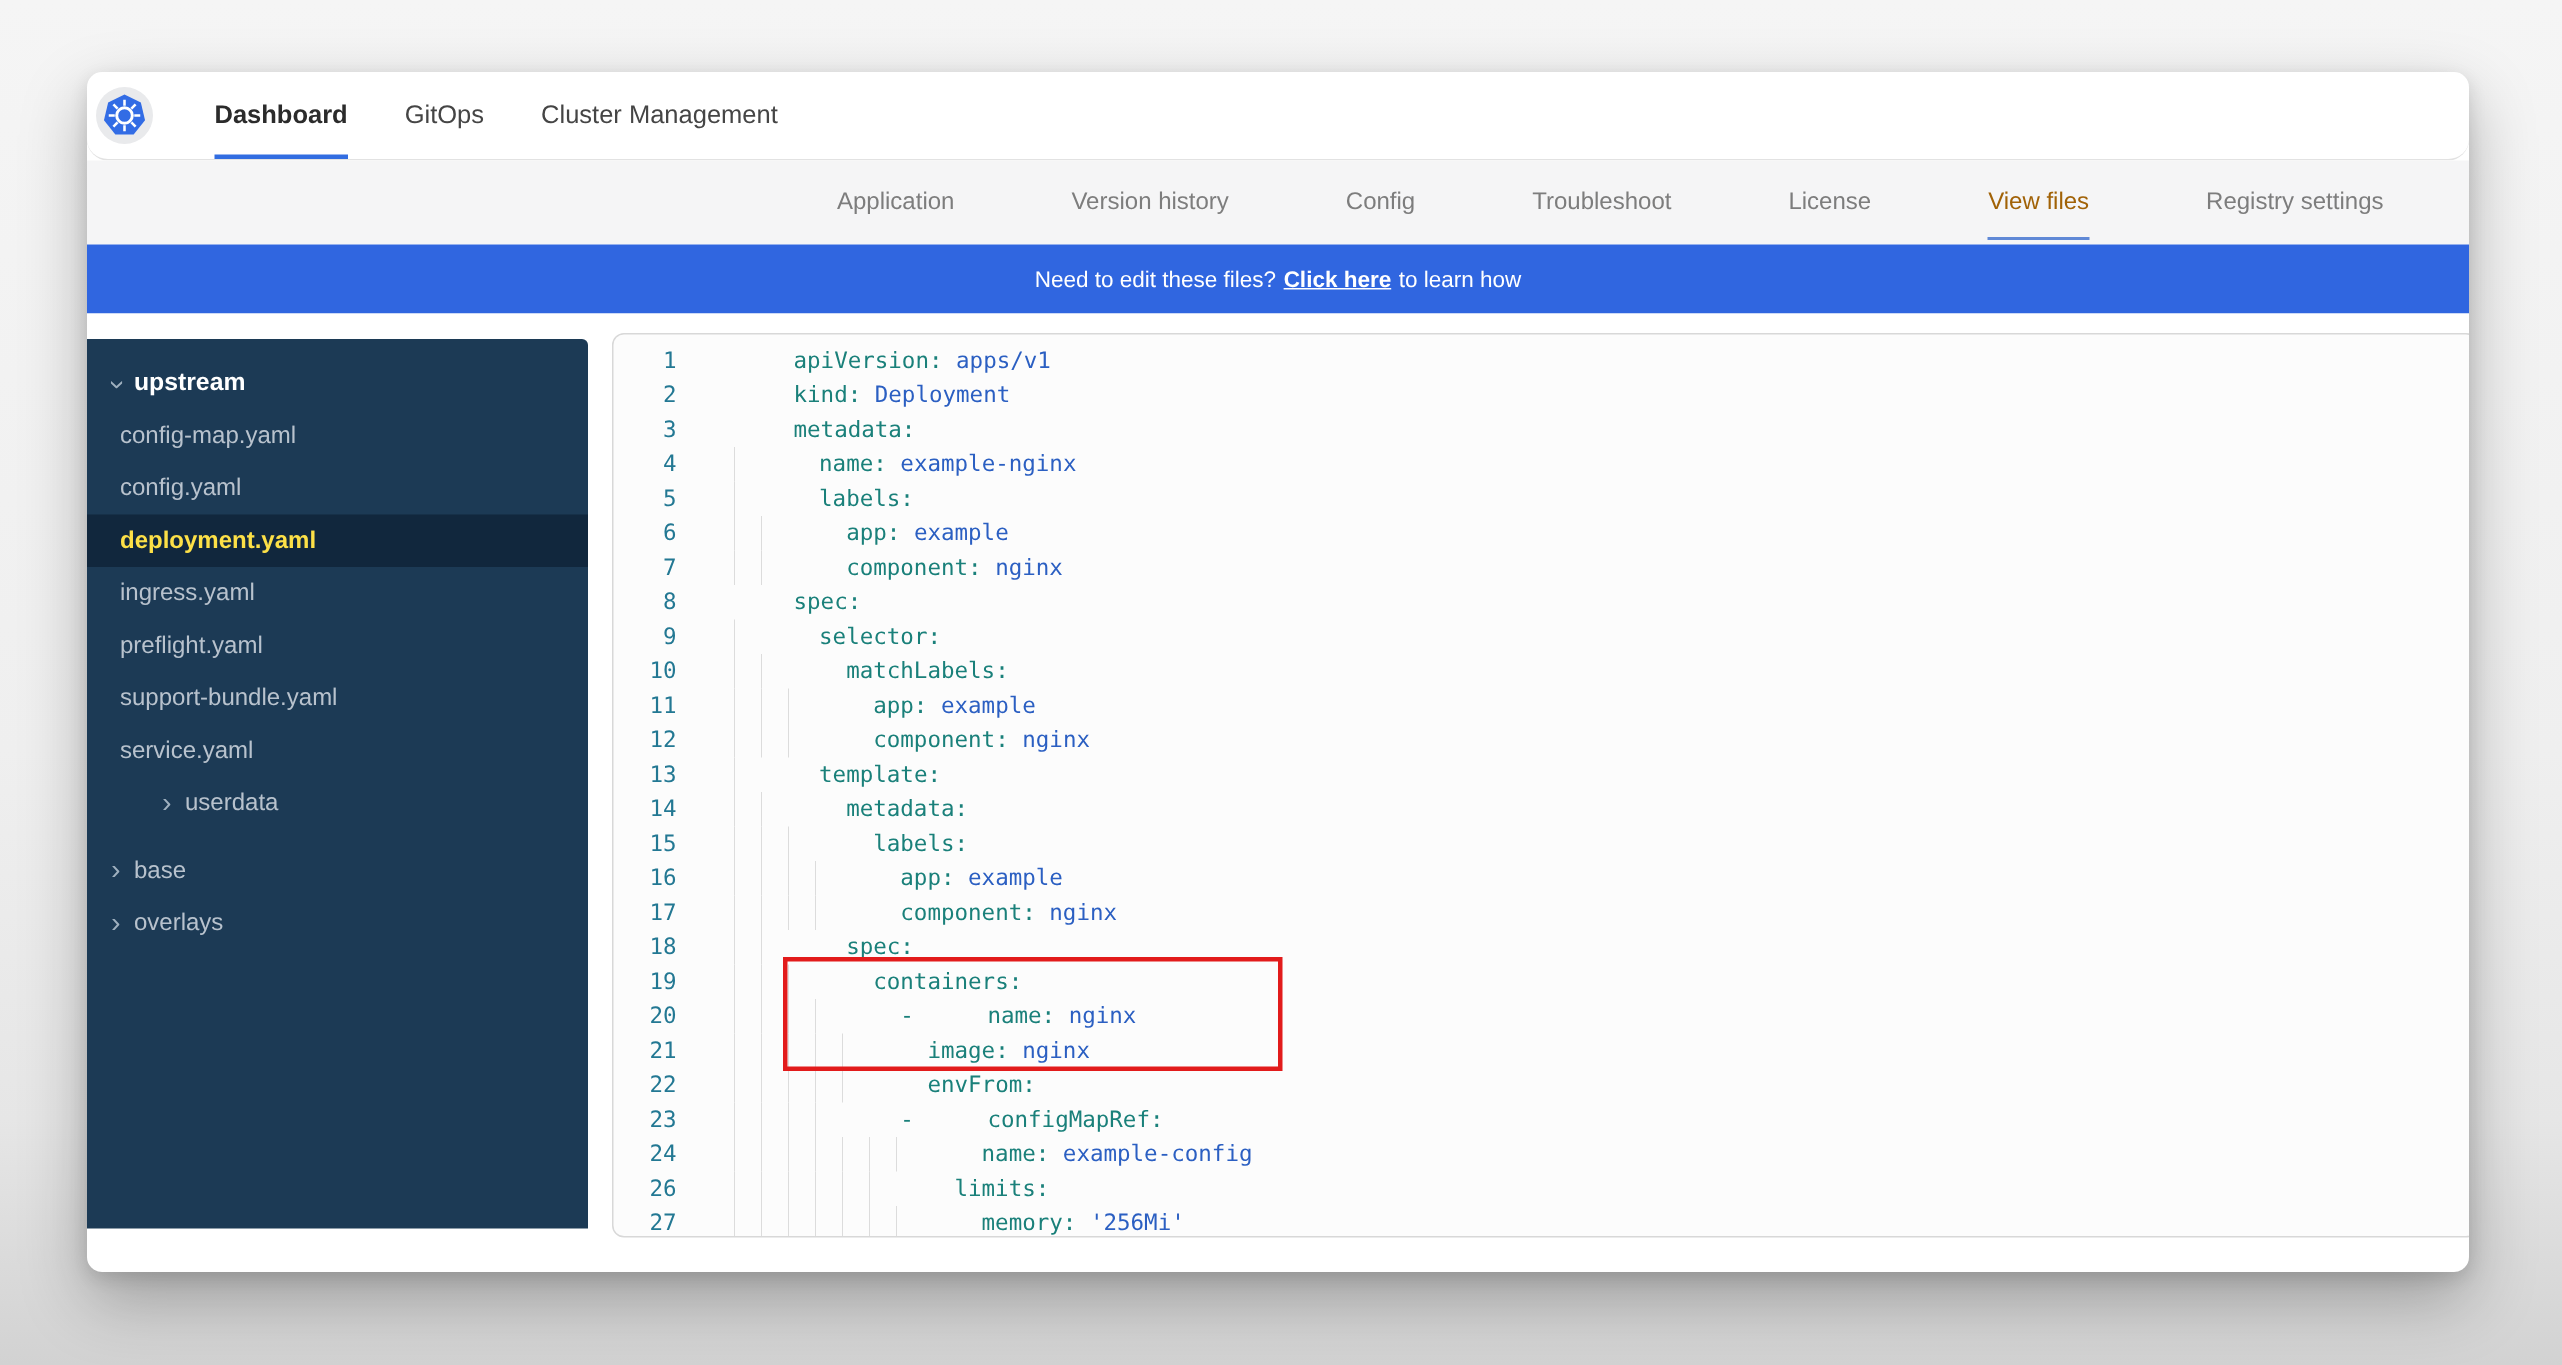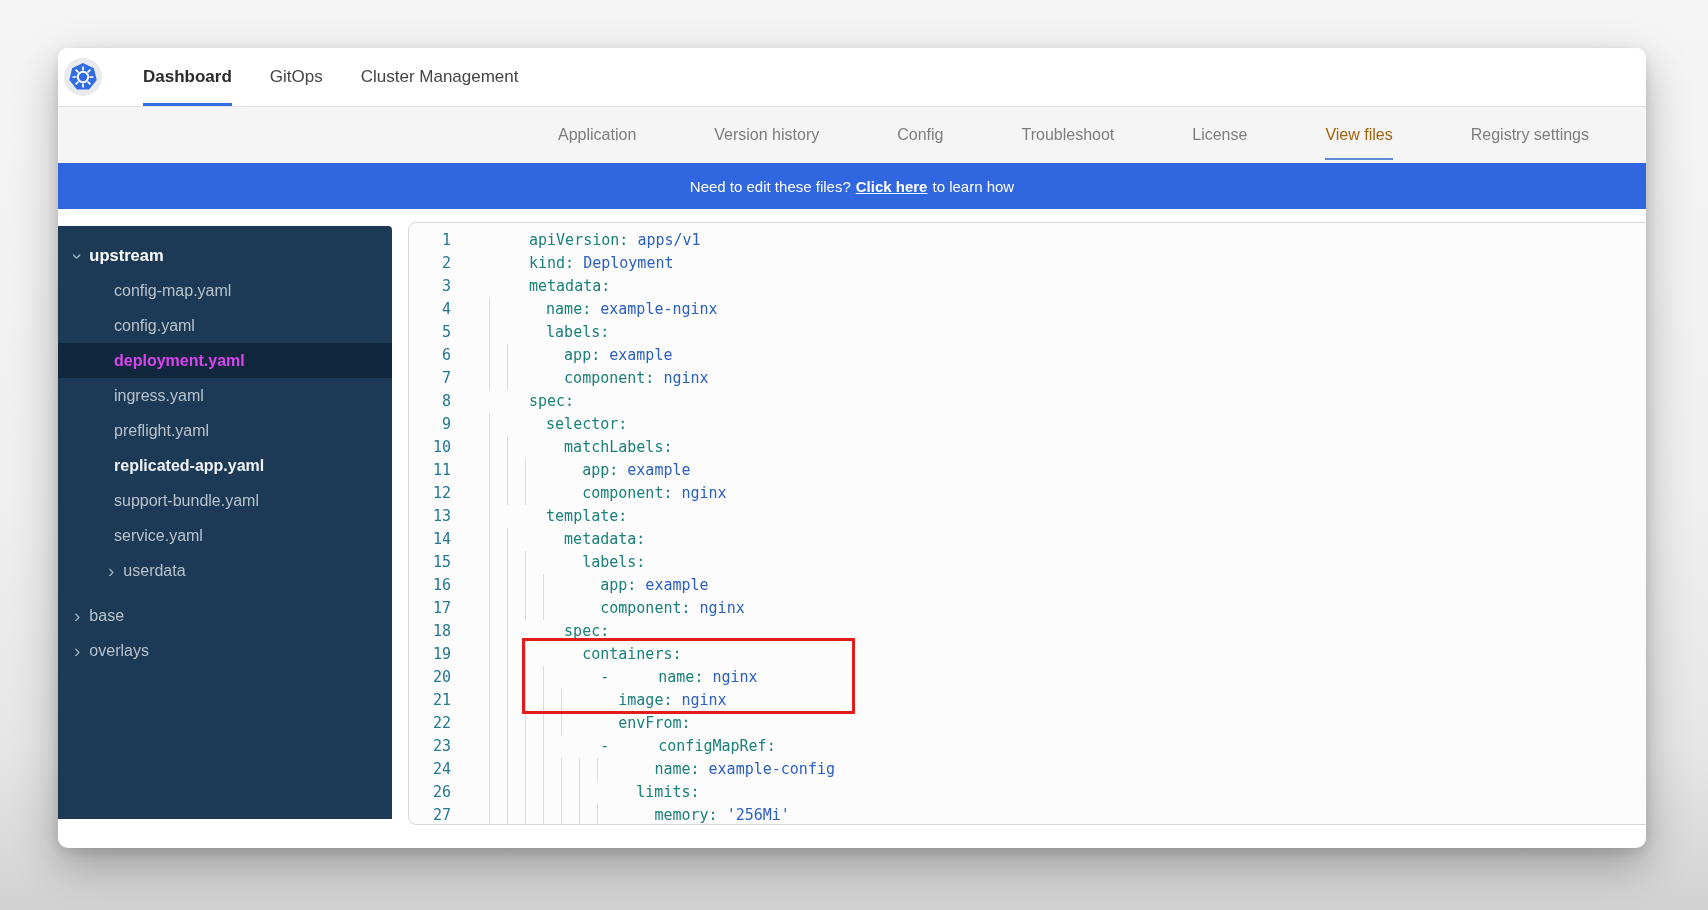--- a/index.html
+++ b/index.html
@@ -12,44 +12,44 @@
   body{
     font-family:"Liberation Sans",sans-serif;
     background:linear-gradient(180deg,#f5f5f5 0%,#efefef 55%,#e6e6e6 82%,#d2d2d2 100%);
   }
   .card{
     position:absolute;left:58px;top:48px;width:1588px;height:800px;
     background:#fff;border-radius:10px;overflow:hidden;
     box-shadow:0 18px 45px rgba(0,0,0,.28),0 4px 12px rgba(0,0,0,.12);
   }
   
-  .topnav{height:59px;background:#fff;border-bottom:1px solid #e2e2e2;display:flex;align-items:center;position:relative;}
+  .topnav{height:59px;background:#fff;border-bottom:1px solid #e2e2e2;display:flex;align-items:center;position:relative;border-radius:14px;}
   .logo-wrap{width:38px;height:38px;margin-left:6px;flex:0 0 auto;}
   .ptabs{display:flex;height:100%;margin-left:41px;gap:38px;}
   .ptab{position:relative;display:flex;align-items:center;height:100%;font-size:17px;font-weight:500;color:#454545;cursor:pointer;white-space:nowrap;}
   .ptab.active{color:#2b2b2b;font-weight:700;}
   .ptab.active::after{content:"";position:absolute;left:0;right:0;bottom:0;height:3px;background:var(--underline-blue);}
   
   .subnav{height:56px;background:#f5f5f6;display:flex;align-items:stretch;padding-left:500px;gap:78px;overflow:hidden;}
   .stab{position:relative;display:flex;align-items:center;font-size:16px;color:#7d7d7d;cursor:pointer;white-space:nowrap;}
   .stab.active{color:#a16207;}
   .stab.active::after{content:"";position:absolute;left:0;right:0;bottom:3px;height:2px;background:#6089d6;}
   
   .banner{height:46px;background:var(--banner-blue);color:#fff;display:flex;align-items:center;justify-content:center;font-size:15px;text-align:center;}
   .banner a{color:#fff;font-weight:700;text-decoration:underline;margin:0 5px;cursor:pointer;}
   
   .content{position:relative;height:610px;background:#fff;}
   
   .tree{position:absolute;left:0;top:17px;bottom:0;width:334px;background:var(--sidebar-bg);border-radius:0 4px 0 0;padding-top:12px;overflow:hidden;}
   .titem{height:35px;display:flex;align-items:center;font-size:16px;color:#b8c2cd;cursor:pointer;white-space:nowrap;}
   .titem.lvl0{padding-left:16px;}
-  .titem.lvl1{padding-left:56px;}
+  .titem.lvl1{padding-left:22px;}
   .titem.lvl1.folder{padding-left:50px;}
   .titem.root-bold{color:#fff;font-weight:700;font-size:16.5px;}
-  .titem.selected{background:var(--sidebar-sel);color:#d946ef;font-weight:700;}
+  .titem.selected{background:var(--sidebar-sel);color:#fde047;font-weight:700;}
   .titem.emph{color:#eef2f6;font-weight:700;}
   .titem.gap{margin-top:10px;}
   .chev{display:inline-block;font-size:19px;line-height:1;color:#9fb0bf;margin-right:9px;font-weight:400;transform-origin:50% 55%;}
   .chev.open{transform:rotate(90deg);}
   
   .editor{position:absolute;left:350px;top:13px;right:-6px;bottom:-6px;background:#fcfcfc;border:1px solid #d8d8d8;border-radius:8px;padding-top:6px;overflow:hidden;}
   .line{display:flex;height:23px;line-height:23px;font-family:"DejaVu Sans Mono",monospace;font-size:15px;}
   .ln{flex:0 0 42px;text-align:right;color:var(--ln-col);user-select:none;}
   .code{margin-left:38px;white-space:pre;}
   .ind{display:inline-block;height:23px;vertical-align:top;
@@ -119,23 +119,20 @@
         </div>
         <div class="titem lvl1 selected">
           <span>deployment.yaml</span>
         </div>
         <div class="titem lvl1">
           <span>ingress.yaml</span>
         </div>
         <div class="titem lvl1">
           <span>preflight.yaml</span>
         </div>
-        <div class="titem lvl1 emph">
-          <span>replicated-app.yaml</span>
-        </div>
         <div class="titem lvl1">
           <span>support-bundle.yaml</span>
         </div>
         <div class="titem lvl1">
           <span>service.yaml</span>
         </div>
         <div class="titem lvl1 folder">
           <span class="chev">›</span>
           <span>userdata</span>
         </div>

